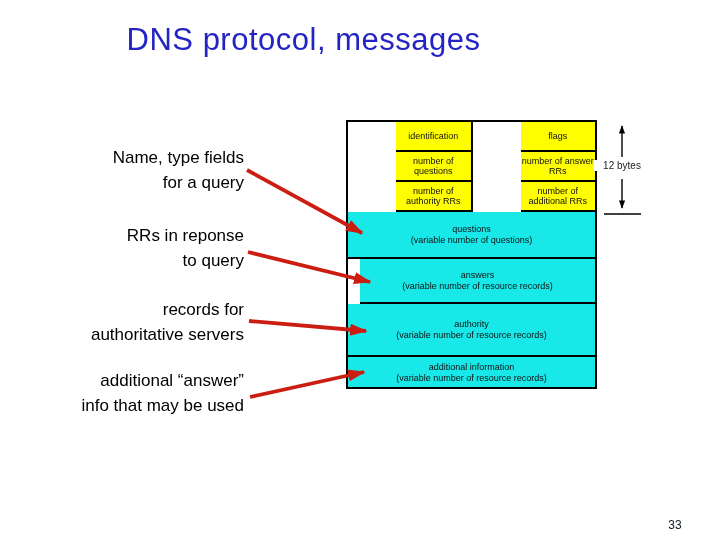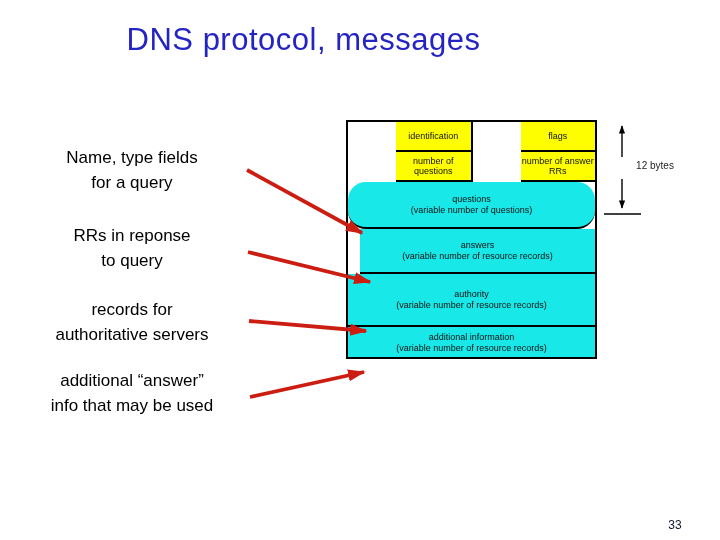--- a/index.html
+++ b/index.html
@@ -6,21 +6,21 @@
   .slide {
     position:relative; width:720px; height:540px; background:#ffffff;
     font-family:"Liberation Sans", sans-serif; overflow:hidden; margin:0 auto;
   }
   .title {
     position:absolute; top:22px; left:0; width:607px; margin:0;
     text-align:center; font-size:31px; font-weight:400;
     color:var(--title_color,#2424c4); letter-spacing:.5px;
   }
   .annot {
-    position:absolute; left:20px; width:224px; text-align:center;
+    position:absolute; left:20px; width:224px; text-align:right;
     font-size:17px; line-height:25px; color:#000;
   }
   .annot-1 { top:145px; }
   .annot-2 { top:223px; }
   .annot-3 { top:297px; }
   .annot-4 { top:368px; }
 
   .msg-table {
     position:absolute; left:346px; top:120px; width:247px;
     border:2px solid #000; box-sizing:content-box;
@@ -31,30 +31,30 @@
     border-bottom:2px solid #000; display:flex; align-items:center;
     justify-content:center; font-size:9px; color:#111; text-align:center;margin-left:48px;
   }
   .ycell.first { border-right:2px solid #000; }
   .csec {
     background:var(--section_bg,#19e8e8);
     display:flex; flex-direction:column; align-items:center; justify-content:center;
     gap:1px; font-size:9px; color:#111; text-align:center;
     border-bottom:2px solid #000;
   }
-  .csec.questions  { height:45px;border-radius:18px; }
+  .csec.questions  { height:45px; }
   .csec.answers    { height:43px;margin-left:12px; }
   .csec.authority  { height:51px; }
   .csec.additional { height:30px; border-bottom:none; }
 
   .overlay { position:absolute; left:0; top:0; width:720px; height:540px; pointer-events:none; }
 
   .bytes-label {
     position:absolute; left:594px; top:160px; width:56px; text-align:center;
-    font-size:10px; color:#222; background:#fff;margin-left:33px;
+    font-size:10px; color:#222; background:#fff;
   }
   .page-num {
     position:absolute; left:660px; top:518px; width:30px; text-align:center;
     font-size:12px; color:#0f172a;
   }
 </style>
 </head>
 <body>
 
 <div class="slide">
@@ -79,20 +79,24 @@
   </div>
 
   <div class="msg-table">
     <div class="yrow">
       <div class="ycell first">identification</div>
       <div class="ycell">flags</div>
     </div>
     <div class="yrow">
       <div class="ycell first">number of questions</div>
       <div class="ycell">number of answer RRs</div>
+    </div>
+    <div class="yrow">
+      <div class="ycell first">number of authority RRs</div>
+      <div class="ycell">number of additional RRs</div>
     </div>
 
     <div class="csec questions">
       <div>questions</div>
       <div>(variable number of questions)</div>
     </div>
     <div class="csec answers">
       <div>answers</div>
       <div>(variable number of resource records)</div>
     </div>

